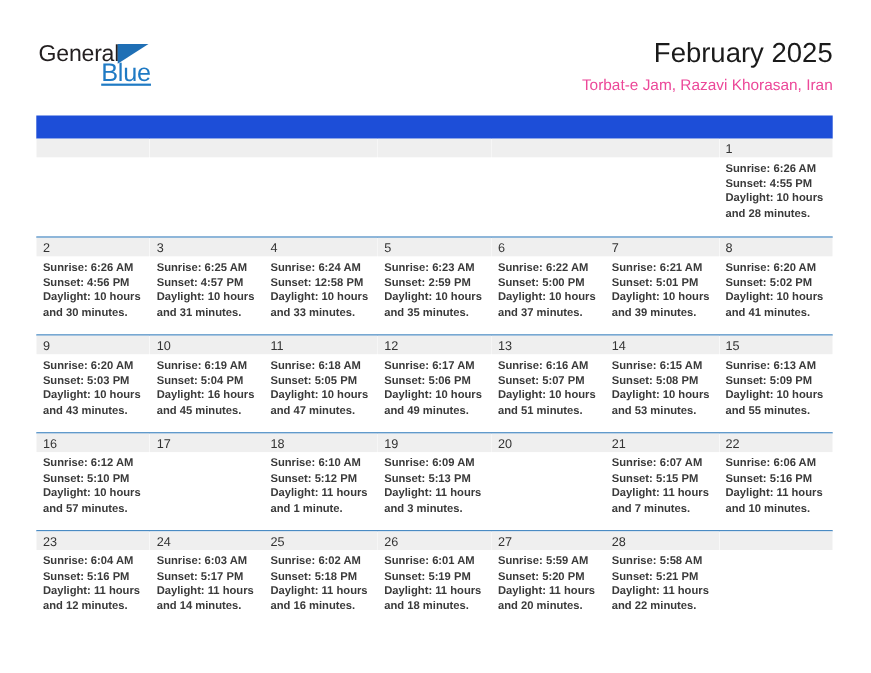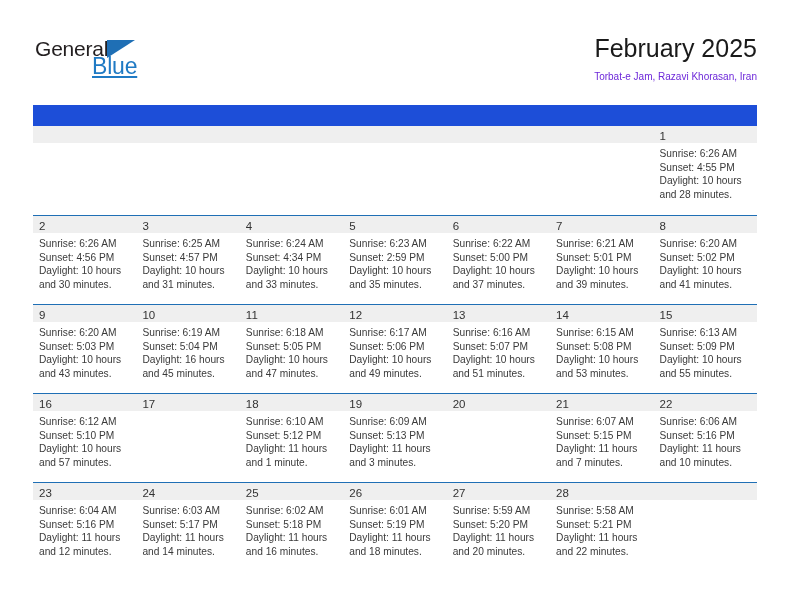--- a/index.html
+++ b/index.html
@@ -73,22 +73,22 @@
     top: 0;
     text-align: right;
   }
   .cal-title {
     font-size: 25px;
     color: #1a1a1a;
     line-height: 30px;
     white-space: nowrap;
   }
   .cal-subtitle {
-    font-size: 10px;
-    color: #6d28d9;
+    font-size: 14px;
+    color: #ec4899;
     line-height: 18px;
     margin-top: 5px;
     white-space: nowrap;
   }
 
   
   .calendar {
     position: absolute;
     left: 33px;
     top: 105px;
@@ -139,20 +139,21 @@
     font-size: 11.5px;
     line-height: 17px;
     color: #333333;
   }
 
   .day-info {
     padding: 4px 7px 0 6px;
     font-size: 10.2px;
     line-height: 13.6px;
     color: #3a3a3a;
+    font-weight: bold;
   }
   .day-info div {
     white-space: nowrap;
   }
   .day-info .daylight {
     white-space: normal;
   }
 
   .empty .day-number-band {
     background: #efefef;
@@ -233,21 +234,21 @@
             <div class="day-info">
               <div>Sunrise: 6:25 AM</div>
               <div>Sunset: 4:57 PM</div>
               <div class="daylight">Daylight: 10 hours and 31 minutes.</div>
             </div>
           </div>
           <div class="day-cell">
             <div class="day-number-band"><span class="day-number">4</span></div>
             <div class="day-info">
               <div>Sunrise: 6:24 AM</div>
-              <div>Sunset: 4:34 PM</div>
+              <div>Sunset: 12:58 PM</div>
               <div class="daylight">Daylight: 10 hours and 33 minutes.</div>
             </div>
           </div>
           <div class="day-cell">
             <div class="day-number-band"><span class="day-number">5</span></div>
             <div class="day-info">
               <div>Sunrise: 6:23 AM</div>
               <div>Sunset: 2:59 PM</div>
               <div class="daylight">Daylight: 10 hours and 35 minutes.</div>
             </div>

